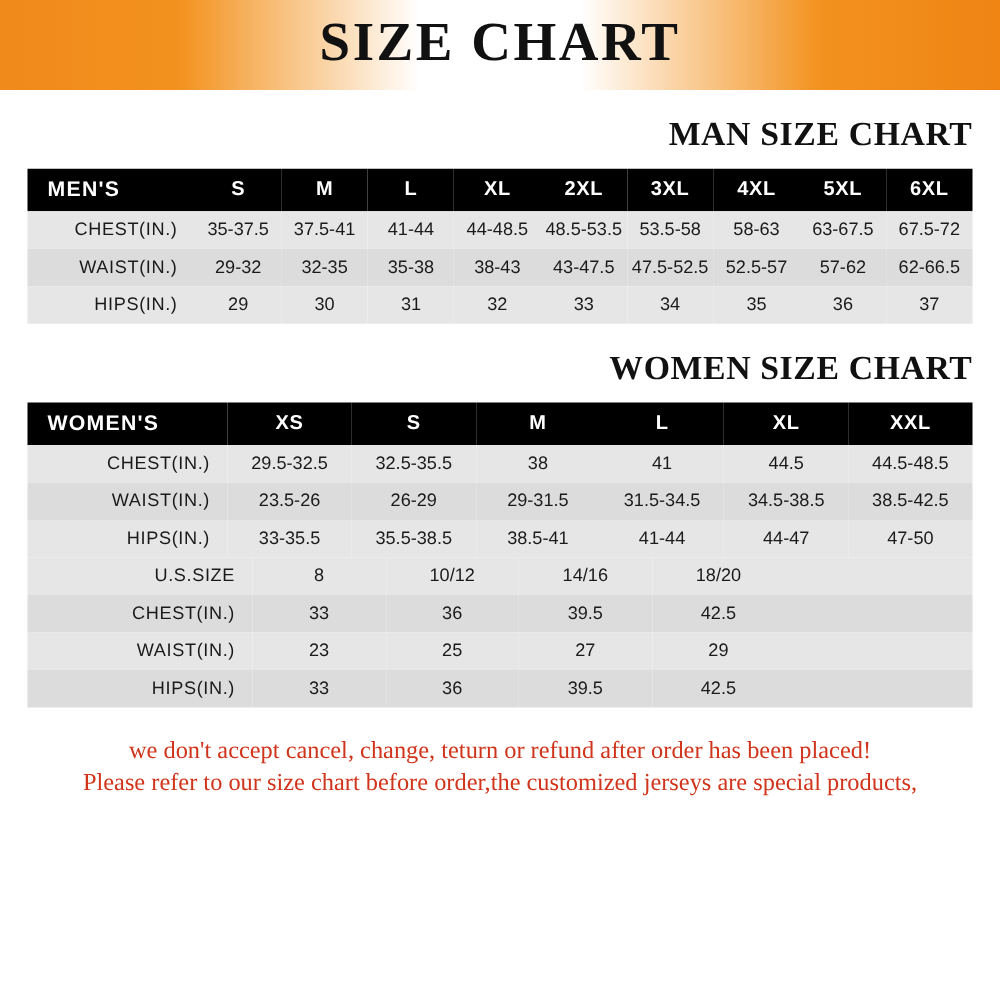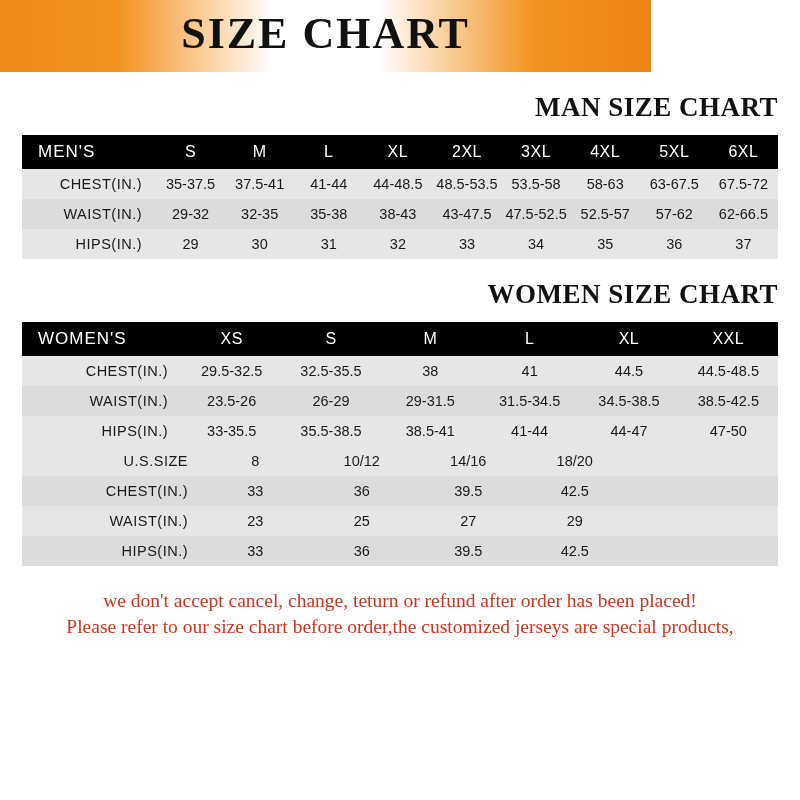--- a/index.html
+++ b/index.html
@@ -16,21 +16,21 @@
   .page {
     position: relative;
     width: 800px;
     height: 800px;
     box-sizing: border-box;
     background: #ffffff;
   }
   
   .header-band {
     position: relative;
-    width: 651px;
+    width: 800px;
     height: 72px;
     background: linear-gradient(90deg, #f08a1a 0%, #f3921e 18%, #ffffff 42%, #ffffff 58%, #f3921e 82%, #ef8413 100%);
     display: flex;
     align-items: center;
     justify-content: center;
   }
   .header-title {
     font-family: "Liberation Serif", serif;
     font-weight: bold;
     font-size: 44px;
@@ -62,21 +62,21 @@
     text-align: center;
     vertical-align: middle;
     font-family: "Liberation Sans", sans-serif;
   }
   
   tr.head-row td {
     background: #000000;
     color: #ffffff;
     height: 34px;
     font-size: 16px;
-    font-weight: normal;
+    font-weight: bold;
     letter-spacing: 0.5px;
   }
   tr.head-row td.rowlabel {
     text-align: left;
     padding-left: 16px;
     font-size: 17px;
     letter-spacing: 1px;
   }
   
   tr.body-row td {

